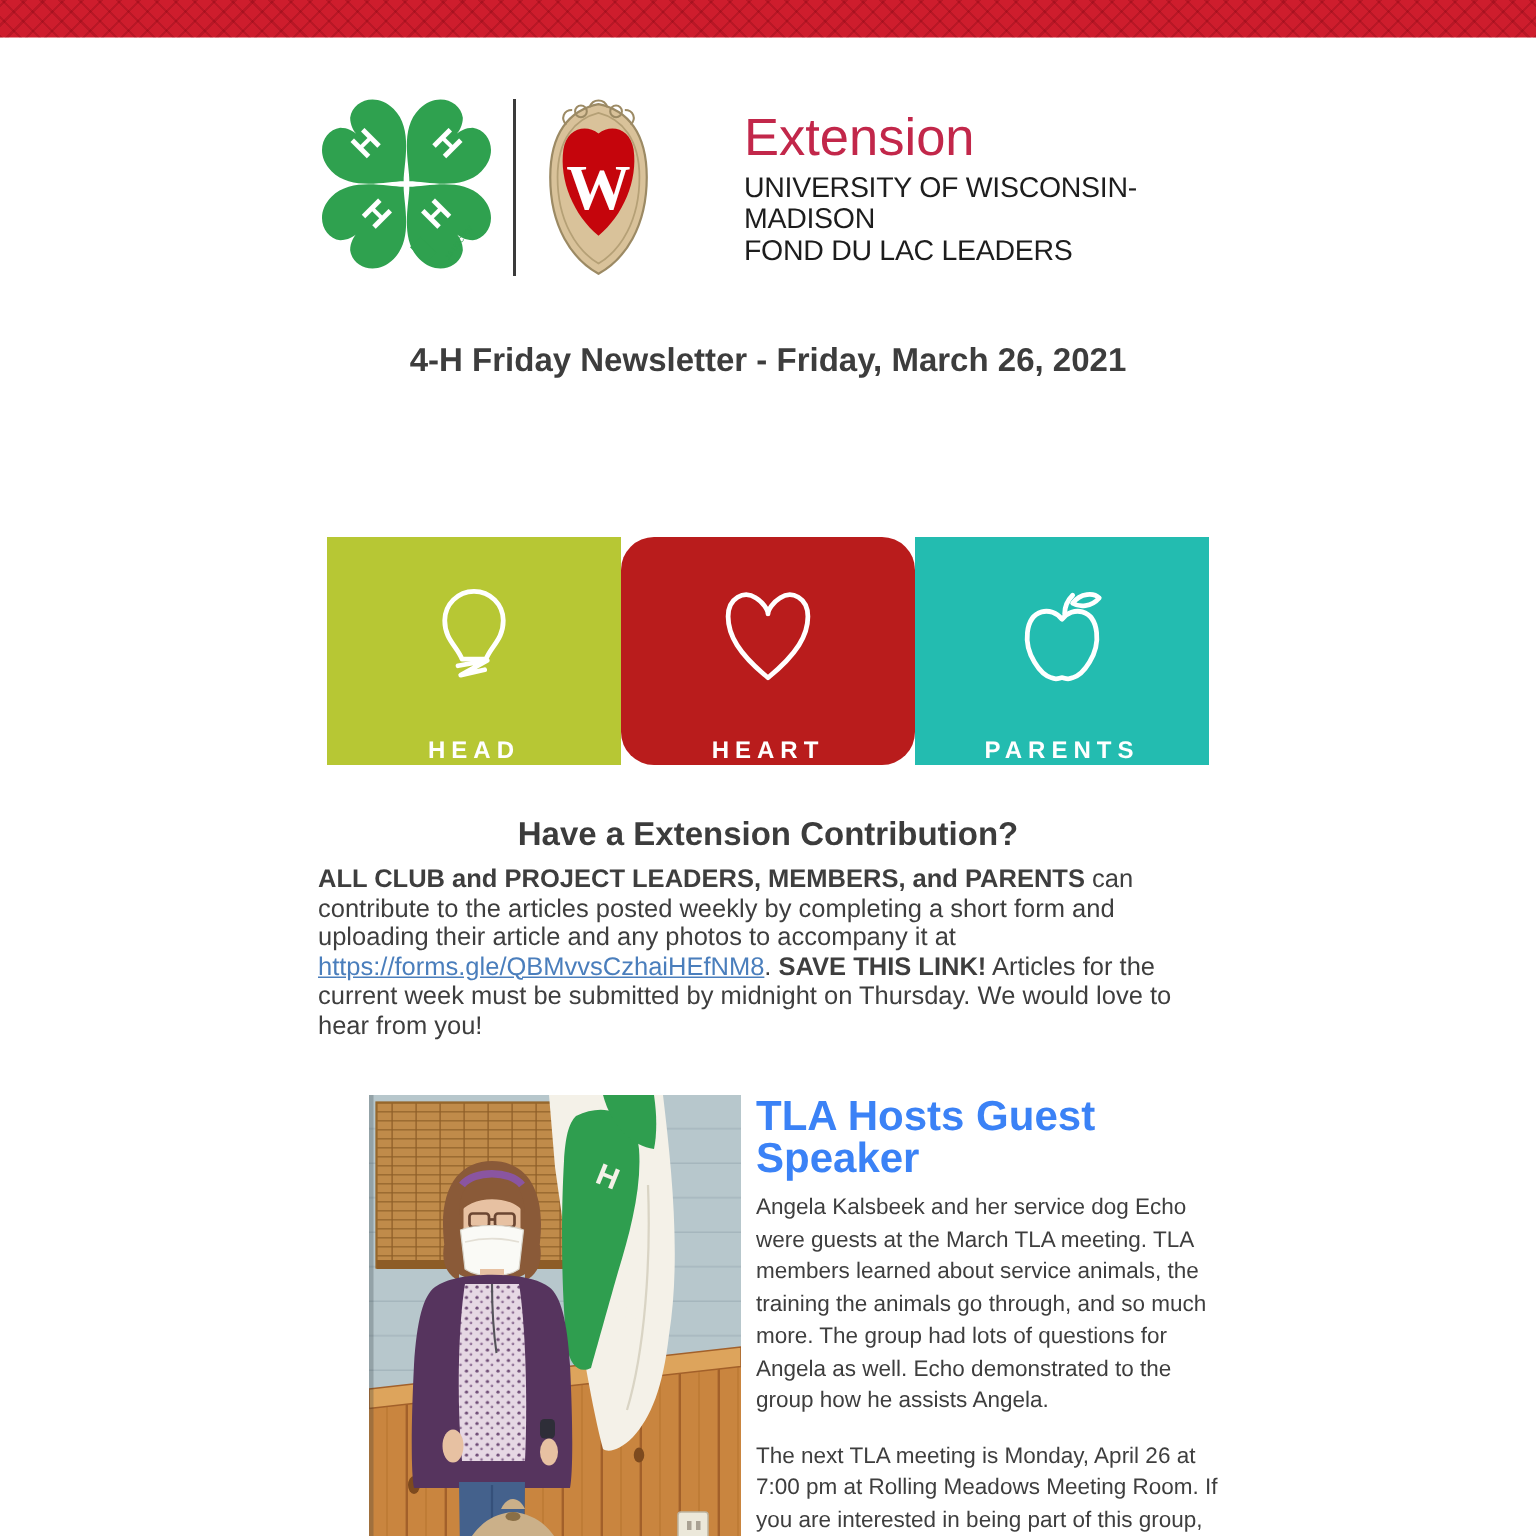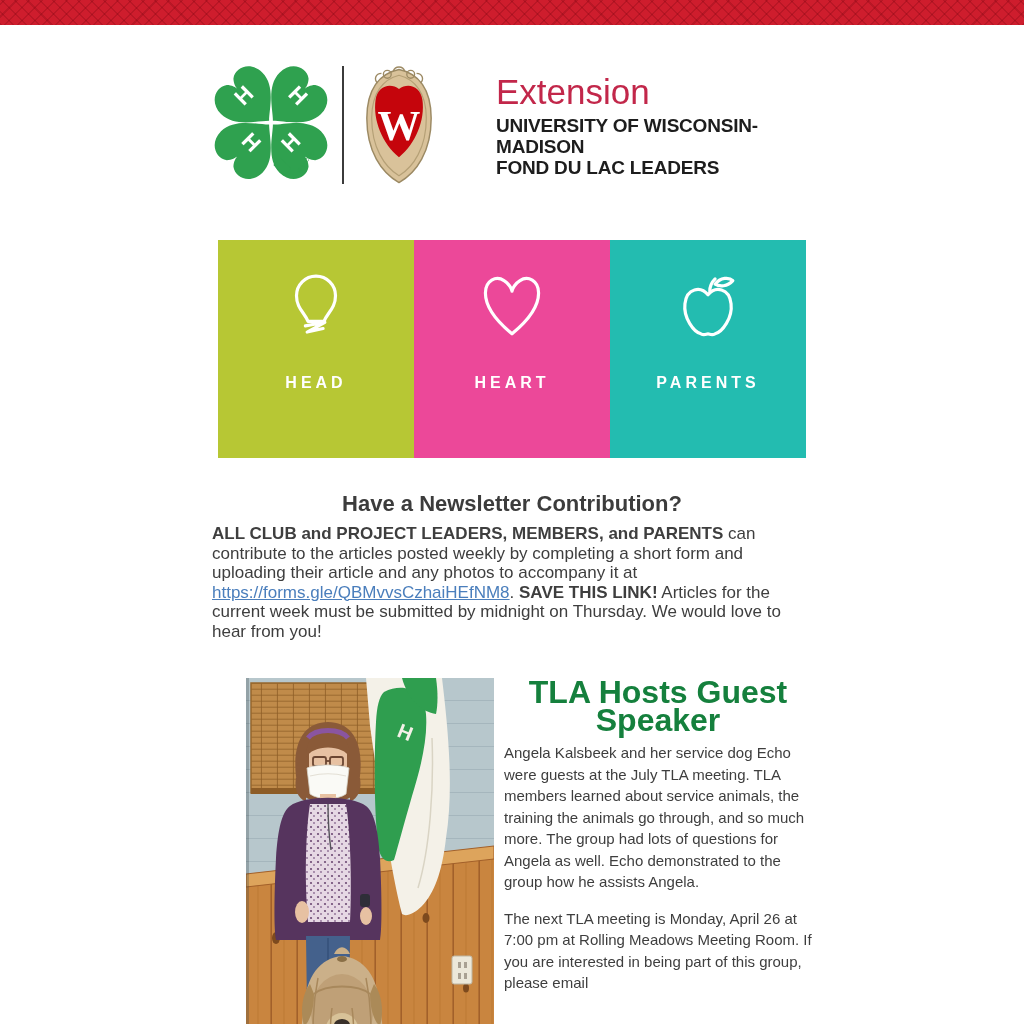--- a/index.html
+++ b/index.html
@@ -16,39 +16,39 @@
       repeating-linear-gradient(-45deg, rgba(110,0,12,.22) 0 1.5px, transparent 1.5px 9px);
   }
   .page{width:600px;margin:0 auto;}
   
   .logo-row{margin-top:34px;display:flex;align-items:center;justify-content:center;height:132px;}
   .clover{width:118px;height:122px;flex:0 0 auto;}
   .logo-divider{width:2px;height:118px;background:#3b3b3b;margin:0 16px 0 12px;flex:0 0 auto;}
   .crest{width:78px;height:130px;margin-right:10px;flex:0 0 auto;}
   .logo-text{display:flex;flex-direction:column;justify-content:center;margin-left:48px;}
   .wordmark{font-size:35px;line-height:38px;font-weight:normal;}
-  .uline{font-size:19px;line-height:21px;font-weight:bold;color:#1d1d1d;letter-spacing:-0.2px;}
+  .uline{font-size:19px;line-height:21px;font-weight:normal;color:#1d1d1d;letter-spacing:-0.2px;}
   .uline.first{margin-top:4px;}
   
   h1.title{margin:36px 0 0;text-align:center;font-size:22px;line-height:26px;color:#3d3d3d;font-weight:bold;}
   
-  .pillars{margin:49px auto 0;display:flex;width:588px;height:218px;}
+  .pillars{margin:39px auto 0;display:flex;width:588px;height:218px;align-items:flex-end;}
   .pillar{flex:1 1 0;display:flex;flex-direction:column;align-items:center;padding-top:30px;box-sizing:border-box;}
   .pillar svg{width:66px;height:78px;display:block;}
   .pillar .lbl{margin-top:26px;color:#ffffff;font-weight:bold;font-size:16px;letter-spacing:4px;}
   
   .contrib{margin-top:33px;}
   .contrib h2{margin:0 0 7px;text-align:center;font-size:22px;line-height:26px;color:#3c3c3c;}
   .contrib p{margin:0;font-size:17px;line-height:19.5px;}
   .contrib a{text-decoration:underline;cursor:pointer;}
   
   .article{margin-top:37px;display:flex;padding-left:34px;}
   .photo{flex:0 0 248px;width:248px;font-size:0;}
   .article-text{flex:1 1 auto;padding-left:10px;}
-  .article-text h2{margin:0 0 8px;font-size:32px;line-height:28px;color:#15803d;text-align:center;}
+  .article-text h2{margin:0 0 8px;font-size:28px;line-height:28px;color:#3b82f6;}
   .article-text p{margin:0 0 15px;font-size:15px;line-height:21.5px;}
 </style>
 </head>
 <body>
 
 <div class="banner" style="background-color: rgb(206, 29, 45);"></div>
 
 <div class="page">
 
   <header class="logo-row">
@@ -91,47 +91,48 @@
       <text x="40" y="80" text-anchor="middle" font-size="44" font-weight="bold" fill="#ffffff" font-family="Liberation Serif, serif">W</text>
     </svg>
 
     <div class="logo-text">
       <div class="wordmark" style="color: rgb(194, 39, 74);">Extension</div>
       <div class="uline first">UNIVERSITY OF WISCONSIN-MADISON</div>
       <div class="uline">FOND DU LAC LEADERS</div>
     </div>
   </header>
 
+  <h1 class="title">4-H Friday Newsletter - Friday, March 26, 2021</h1>
 
   <div class="pillars">
     <div class="pillar" style="background-color: rgb(183, 199, 52);">
       <svg viewBox="0 0 72 88" fill="none" stroke="#ffffff" stroke-width="3.6" stroke-linecap="round" stroke-linejoin="round" aria-hidden="true">
         <path d="M27,58 C23,48 14,43 14,29 a22,22 0 1 1 44,0 C58,43 49,48 45,58 Z"></path>
         <path d="M24,63 L46,59 L26,70 L44,66"></path>
       </svg>
       <span class="lbl">HEAD</span>
     </div>
-    <div class="pillar" style="background-color: #ec4899;">
+    <div class="pillar" style="background-color: #b91c1c; border-radius: 22px;">
       <svg viewBox="0 0 72 88" fill="none" stroke="#ffffff" stroke-width="3.6" stroke-linecap="round" stroke-linejoin="round" aria-hidden="true">
         <path d="M36,72 C14,54 6,40 6,26 C6,12 18,6 27,12 C32,15 36,21 36,24 C36,21 40,15 45,12 C54,6 66,12 66,26 C66,40 58,54 36,72 Z"></path>
       </svg>
       <span class="lbl">HEART</span>
     </div>
     <div class="pillar" style="background-color: rgb(35, 188, 176);">
       <svg viewBox="0 0 72 88" fill="none" stroke="#ffffff" stroke-width="3.6" stroke-linecap="round" stroke-linejoin="round" aria-hidden="true">
         <path d="M36,28 C28,18 12,20 10,38 C8,54 20,70 28,72 C32,74 34,72 36,72 C38,72 40,74 44,72 C52,70 64,54 62,38 C60,20 44,18 36,28 Z"></path>
         <path d="M38,24 C38,18 40,14 44,10"></path>
         <path d="M44,16 C50,8 60,8 64,12 C58,19 49,19 44,16 Z"></path>
       </svg>
       <span class="lbl">PARENTS</span>
     </div>
   </div>
 
   <section class="contrib">
-    <h2>Have a Newsletter Contribution?</h2>
+    <h2>Have a Extension Contribution?</h2>
     <p><span style="font-weight: bold;">ALL CLUB and PROJECT LEADERS, MEMBERS, and PARENTS</span><span> can contribute to the articles posted weekly by completing a short form and uploading their article and any photos to accompany it at </span><a href="#" style="color: rgb(74, 126, 188);">https://forms.gle/QBMvvsCzhaiHEfNM8</a><span>. </span><span style="font-weight: bold;">SAVE THIS LINK!</span><span> Articles for the current week must be submitted by midnight on Thursday. We would love to hear from you!</span></p>
   </section>
 
   <section class="article">
     <figure class="photo" style="margin:0">
       <svg width="248" height="400" viewBox="0 0 248 400" aria-hidden="true">
         <defs>
           <pattern id="wallp" width="60" height="23" patternUnits="userSpaceOnUse">
             <rect width="60" height="23" fill="#b7c7cc"></rect>
             <line x1="0" y1="22.5" x2="60" y2="22.5" stroke="#a5b6bd" stroke-width="1"></line>
@@ -228,18 +229,18 @@
           <path d="M72,300 C68,320 66,345 68,368 M120,300 C124,320 126,345 124,368 M86,330 C84,345 84,360 86,372 M106,330 C108,345 108,360 106,372" stroke="#a8885c" stroke-width="1.5" fill="none"></path>
           <path d="M64,306 C56,316 54,334 58,348 C64,344 68,330 68,316 Z" fill="#ab8a58"></path>
           <path d="M128,306 C136,316 138,334 134,348 C128,344 124,330 124,316 Z" fill="#ab8a58"></path>
         </g>
         <rect x="0" y="0" width="3" height="400" fill="rgba(40,50,55,0.25)"></rect>
       </svg>
     </figure>
 
     <div class="article-text">
       <h2>TLA Hosts Guest Speaker</h2>
-      <p>Angela Kalsbeek and her service dog Echo were guests at the July TLA meeting. TLA members learned about service animals, the training the animals go through, and so much more. The group had lots of questions for Angela as well. Echo demonstrated to the group how he assists Angela.</p>
+      <p>Angela Kalsbeek and her service dog Echo were guests at the March TLA meeting. TLA members learned about service animals, the training the animals go through, and so much more. The group had lots of questions for Angela as well. Echo demonstrated to the group how he assists Angela.</p>
       <p>The next TLA meeting is Monday, April 26 at 7:00 pm at Rolling Meadows Meeting Room. If you are interested in being part of this group, please email</p>
     </div>
   </section>
 
 </div>
 
 </body></html>

